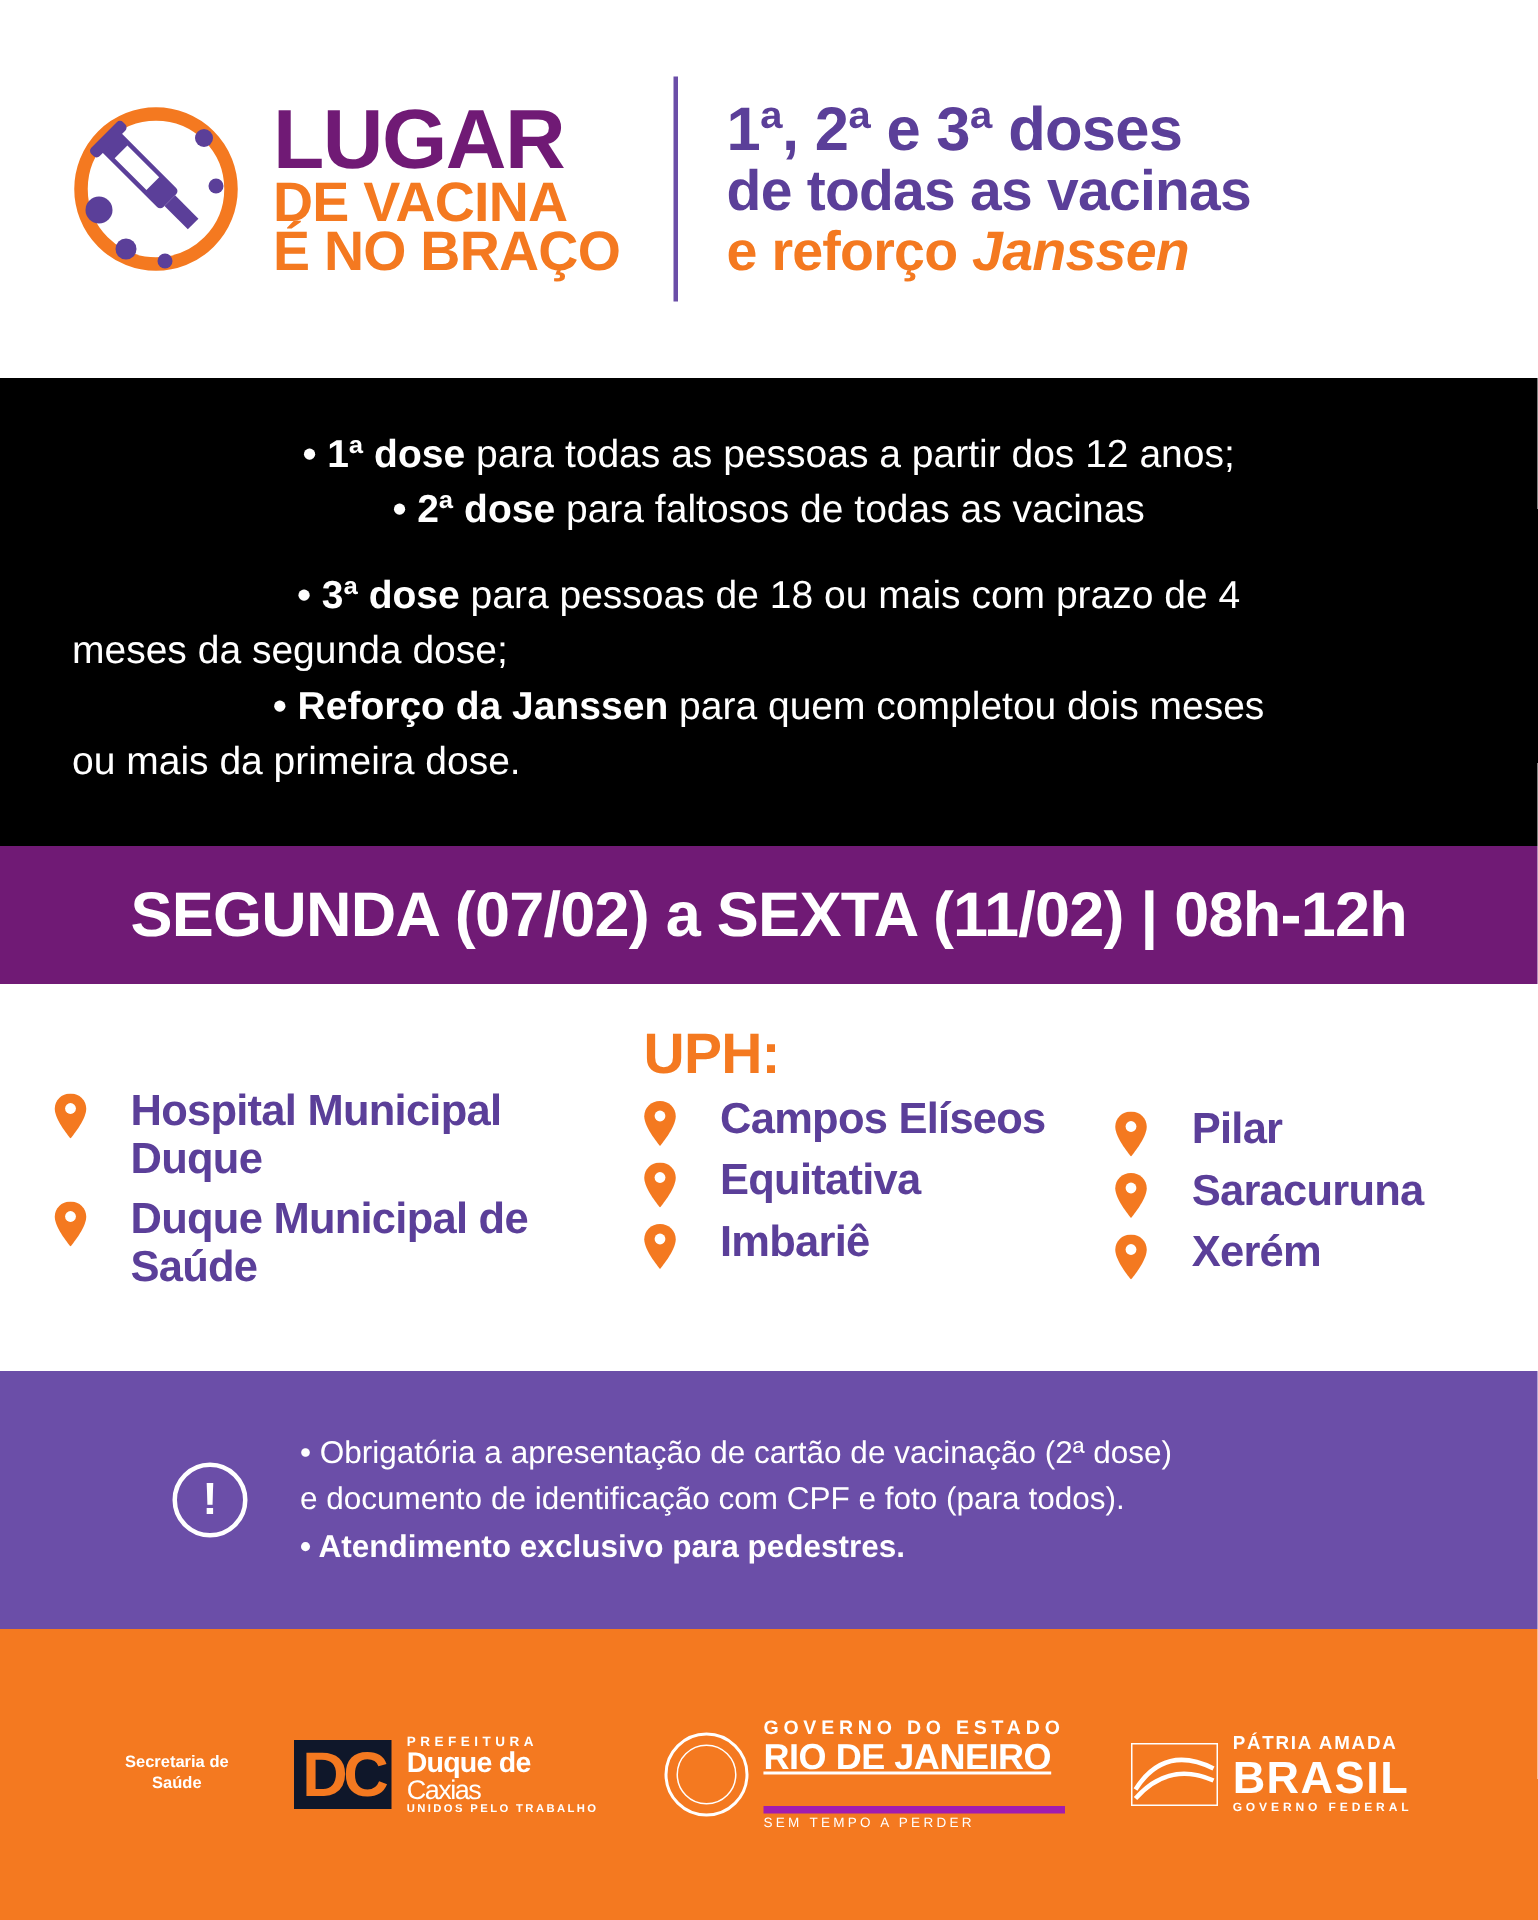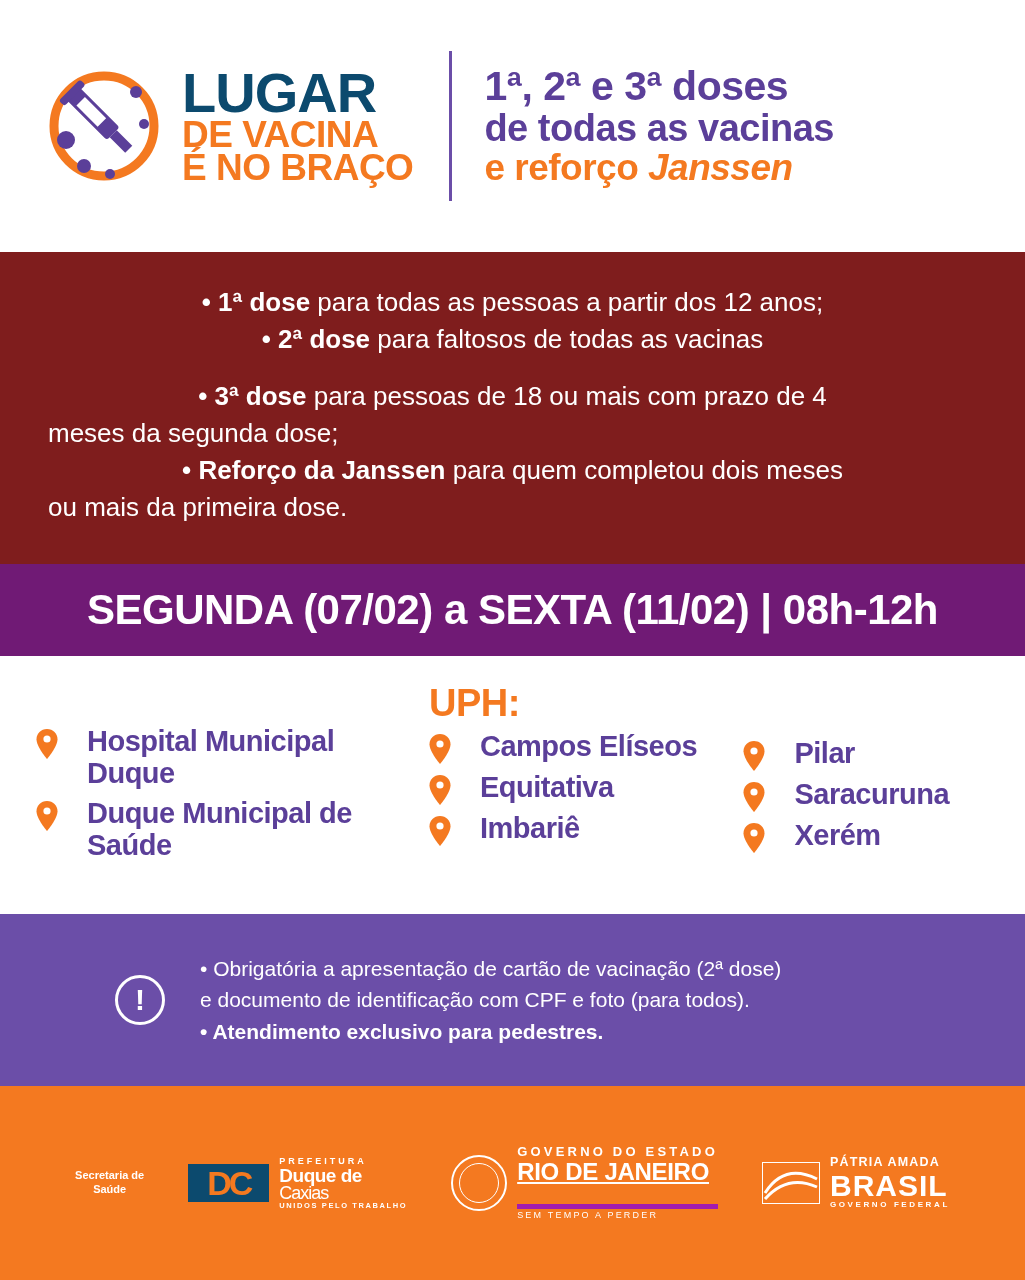--- a/index.html
+++ b/index.html
@@ -47,21 +47,21 @@
   }
   .logo-text {
     display: flex;
     flex-direction: column;
     justify-content: center;
     line-height: 0.9;
   }
   .logo-line1 {
     font-size: 56px;
     font-weight: bold;
-    color: #0c4a6e;
+    color: #701a75;
     letter-spacing: -1px;
   }
   .logo-line2 {
     font-size: 37px;
     font-weight: bold;
     color: #f47920;
     letter-spacing: -0.5px;
   }
   .logo-line3 {
     font-size: 37px;
@@ -97,21 +97,21 @@
   .hr-line3 {
     font-size: 37px;
     font-weight: bold;
     color: #f47920;
     letter-spacing: -0.5px;
   }
   .hr-line3 .ital { font-style: italic; }
 
   
   .doses {
-    background: #7f1d1d;
+    background: #000000;
     color: #ffffff;
     padding: 32px 48px 40px 48px;
     box-sizing: border-box;
     height: 312px;
   }
   .dose-line {
     font-size: 26px;
     line-height: 1.42;
     color: #ffffff;
   }
@@ -221,25 +221,25 @@
     box-sizing: border-box;
   }
   .f-item { display: flex; align-items: center; gap: 10px; color: #ffffff; }
   .f-sec {
     font-size: 11px;
     font-weight: bold;
     line-height: 1.25;
     text-align: center;
   }
   .dc-mark {
-    background: #0c4a6e;
+    background: #0f172a;
     color: #f47920;
-    font-size: 34px;
-    font-weight: bold;
-    padding: 2px 19px;
+    font-size: 42px;
+    font-weight: bold;
+    padding: 2px 5px;
     letter-spacing: -3px;
     line-height: 1;
   }
   .dc-text { line-height: 1.02; }
   .dc-pref { font-size: 9px; letter-spacing: 3px; font-weight: bold; }
   .dc-duque { font-size: 19px; font-weight: bold; letter-spacing: -0.5px; }
   .dc-caxias { font-size: 18px; font-weight: normal; letter-spacing: -1px; line-height: 0.9;}
   .dc-sub { font-size: 7.5px; letter-spacing: 1.6px; font-weight: bold; }
 
   .rj-seal {

